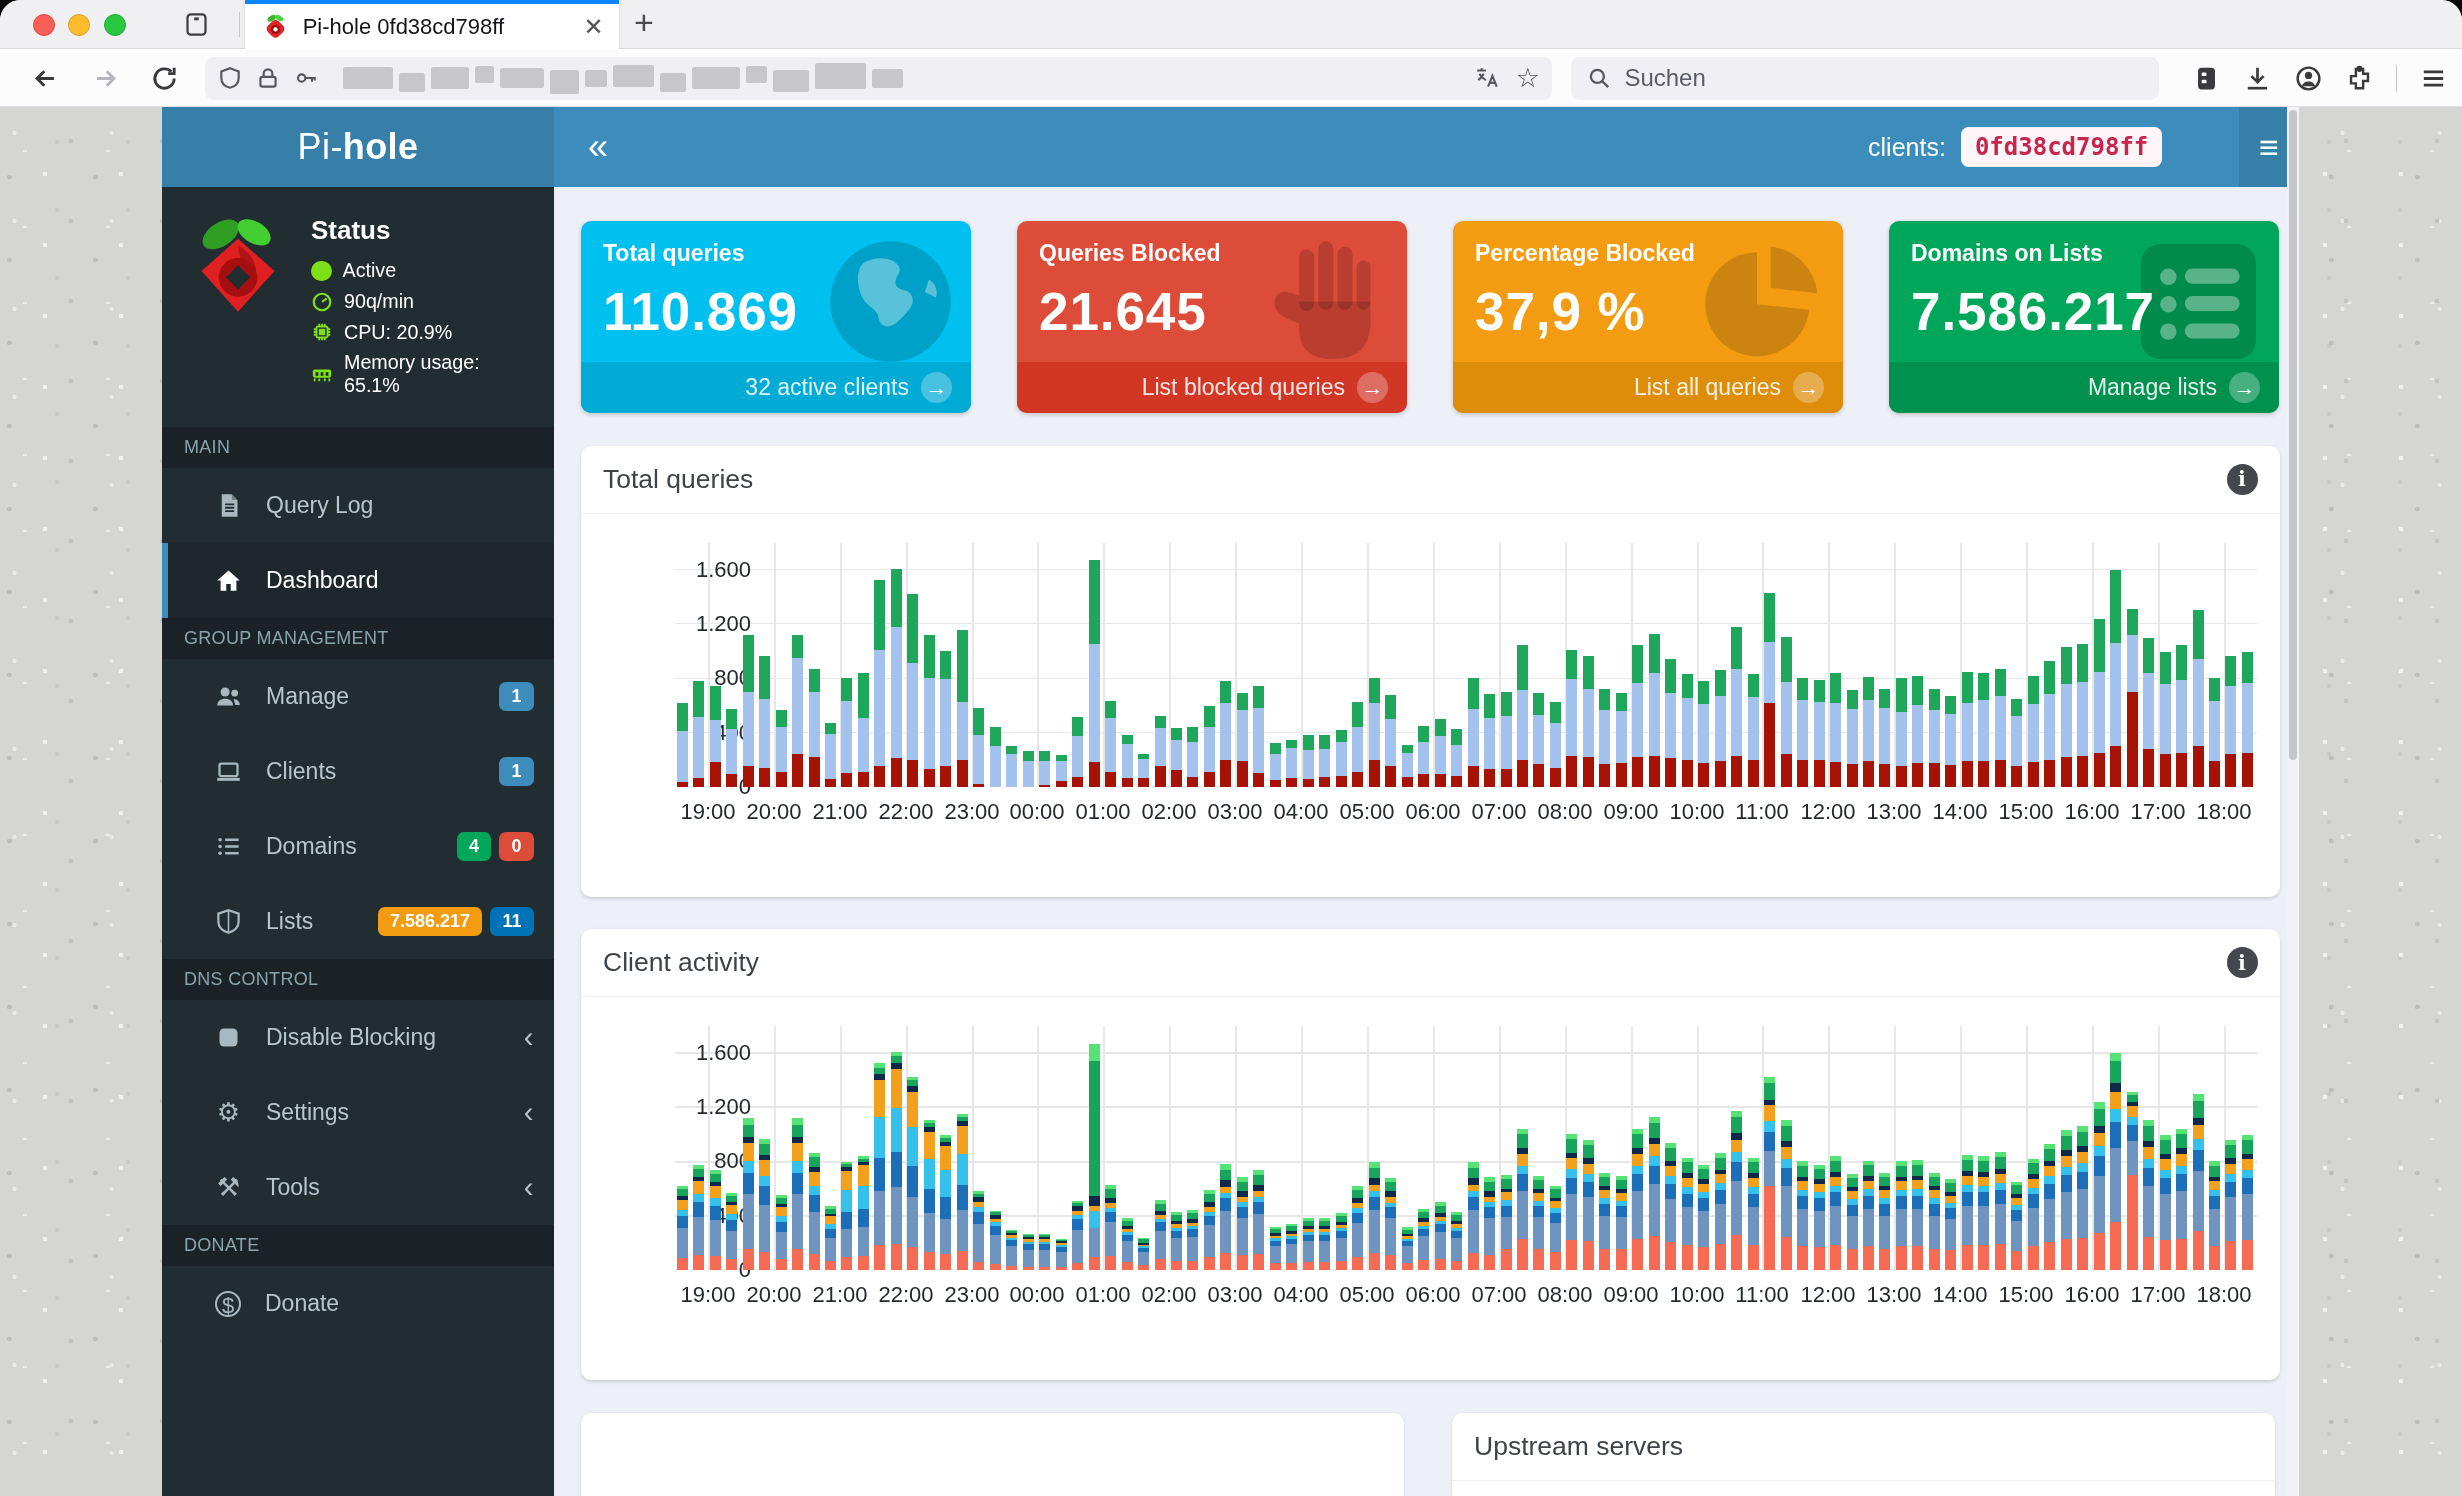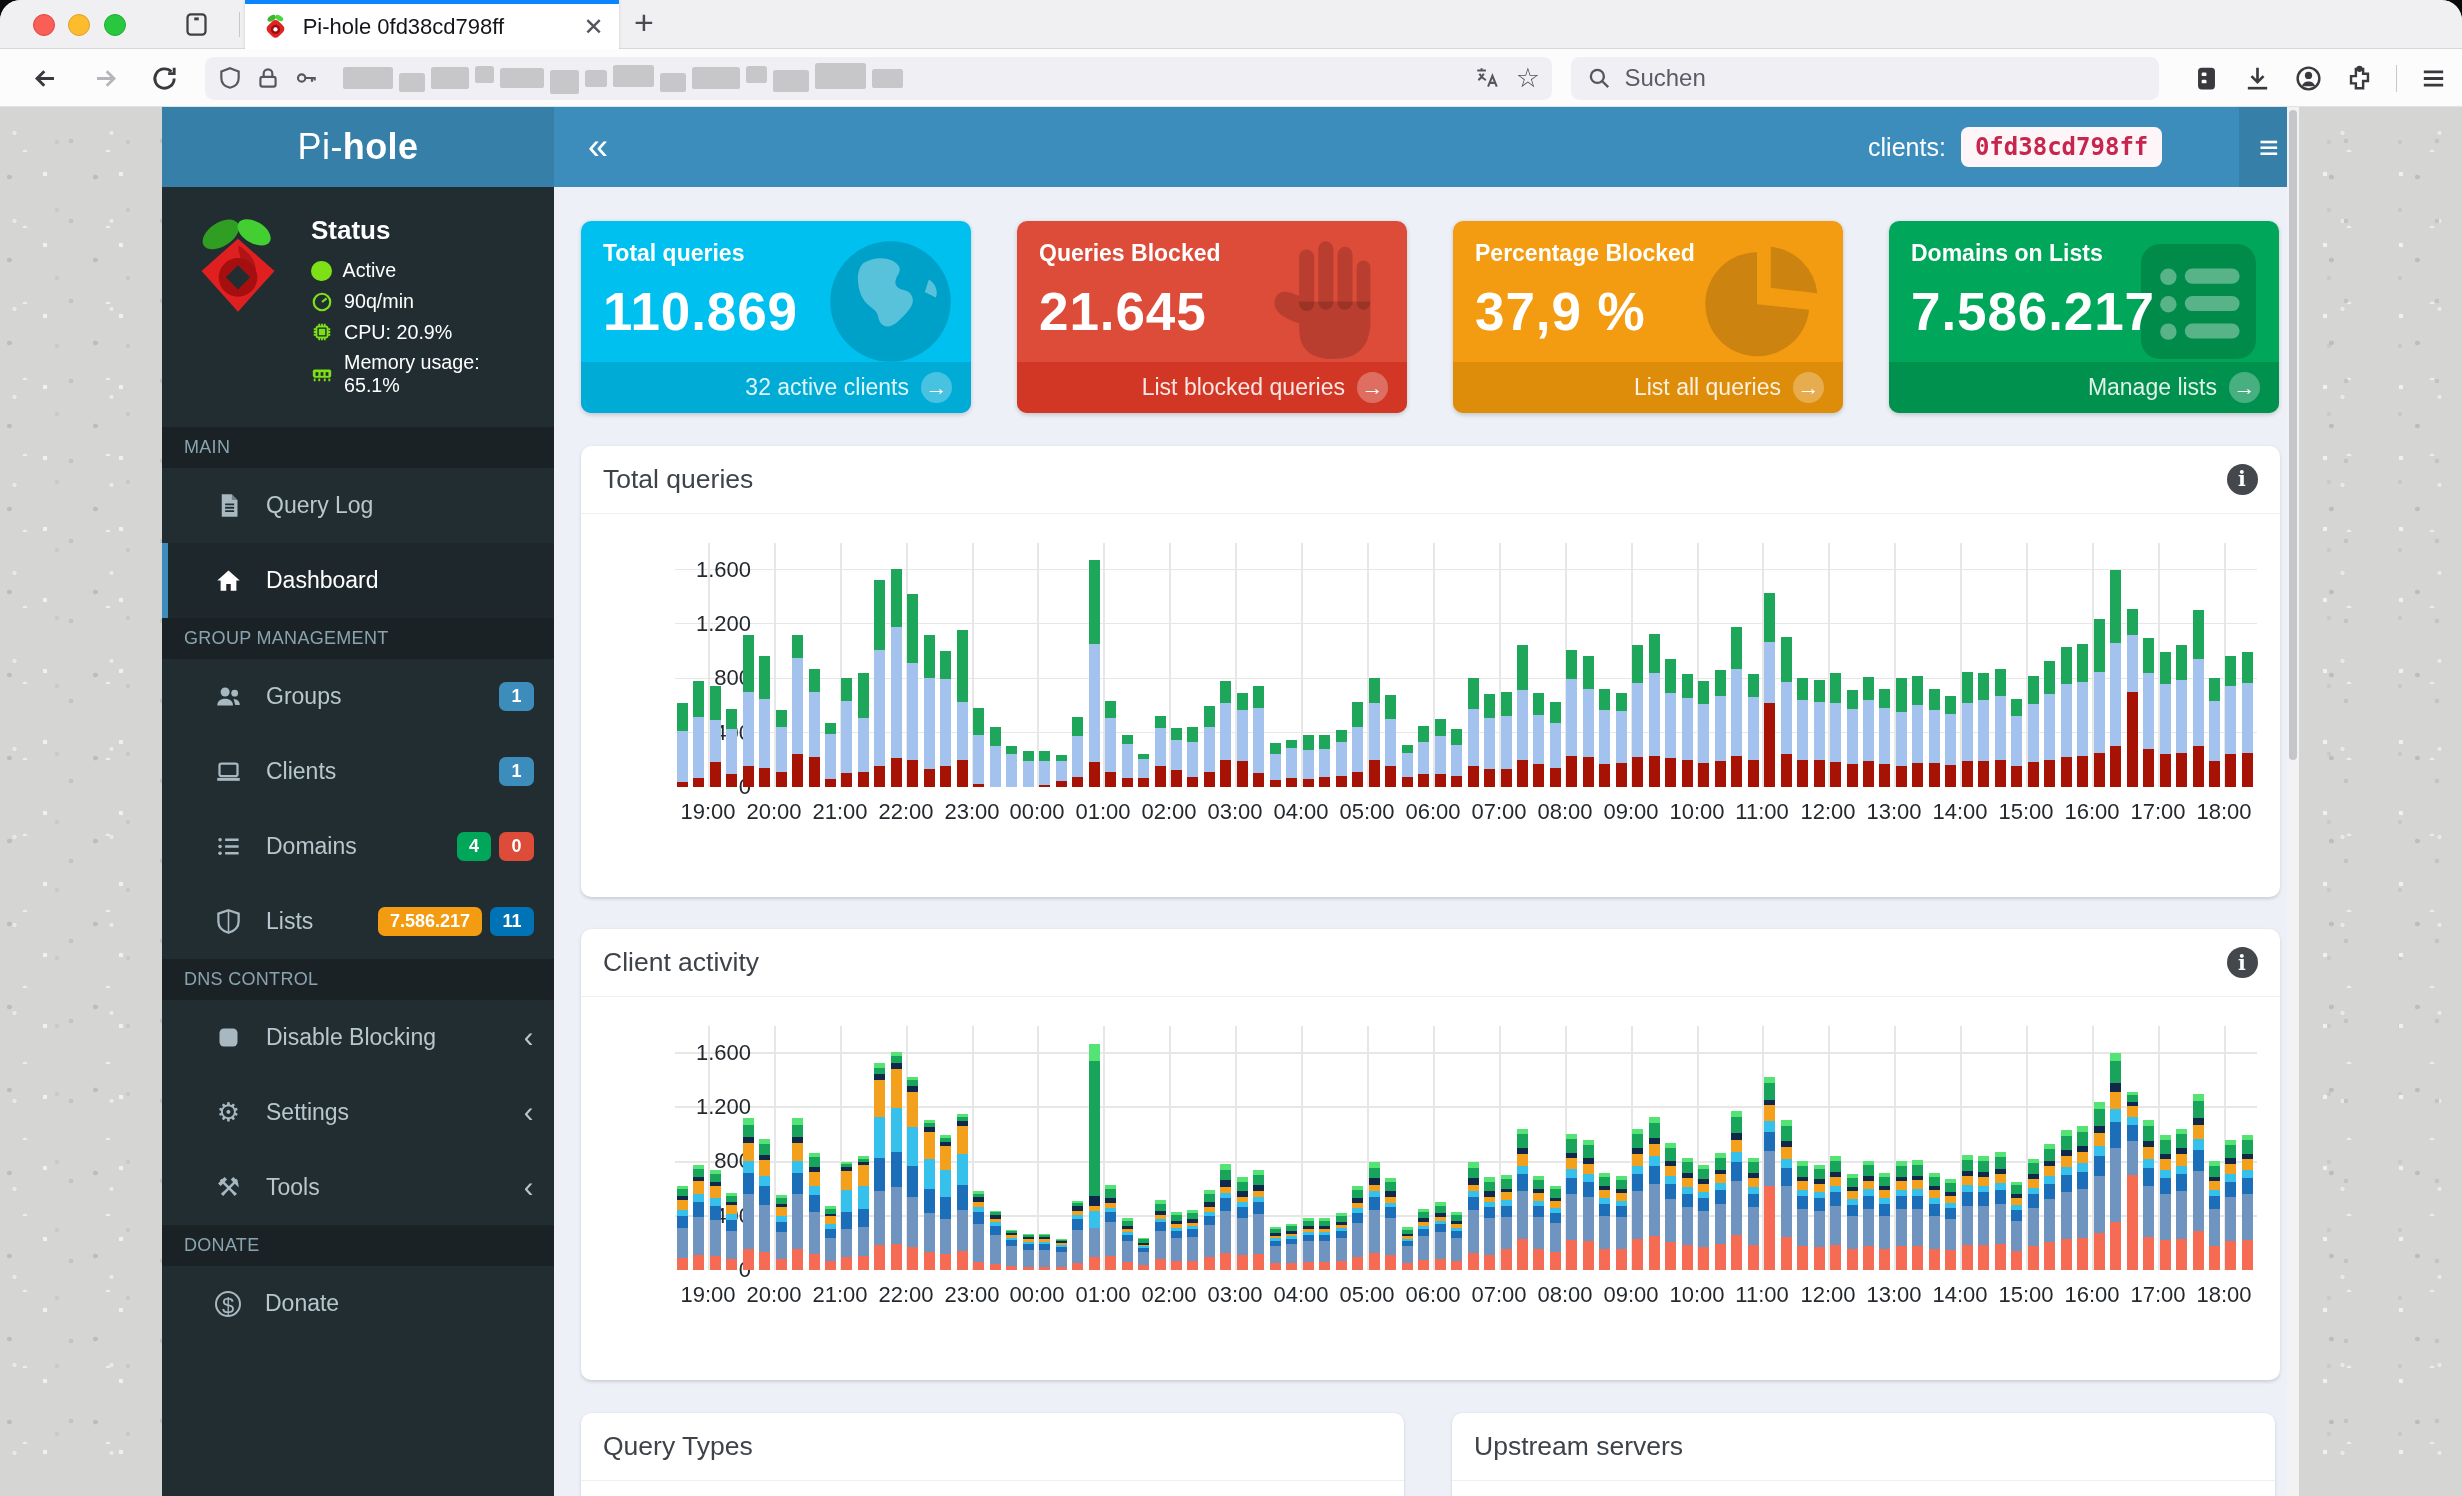--- a/index.html
+++ b/index.html
@@ -343,21 +343,21 @@
     <div class="menu-section">GROUP MANAGEMENT</div>
     <div class="menu-item">
       <span class="micon">
         <svg viewBox="0 0 24 24" fill="currentColor">
             <circle cx="9" cy="8" r="4"></circle>
             <path d="M2 20c0-4 3-6 7-6s7 2 7 6z"></path>
             <circle cx="17.5" cy="9" r="3"></circle>
             <path d="M16.5 14.3c3.2.2 5.5 2 5.5 5.2h-4"></path>
           </svg>
       </span>
-      <span>Groups</span>
+      <span>Manage</span>
       <span class="menu-badges">
           <span class="badge b-blue">1</span>
         </span>
     </div>
     <div class="menu-item">
       <span class="micon">
         <svg viewBox="0 0 24 24" fill="none" stroke="currentColor" stroke-width="2">
             <rect x="4" y="5" width="16" height="11" rx="1.5"></rect>
             <path d="M2 19h20" stroke-width="2.6"></path>
           </svg>
@@ -2066,23 +2066,20 @@
               <div class="seg" style="height: 5.4px; background: rgb(16, 41, 74);"></div>
               <div class="seg" style="height: 13.5px; background: rgb(24, 164, 90);"></div>
               <div class="seg" style="height: 5.4px; background: rgb(85, 227, 118);"></div>
             </div>
           </div>
         </div>
     </div>
 
     <div class="bottom-row">
       <div class="panel half-panel">
-        <div class="panel-header">
-          <span class="panel-title">Query Types</span>
-        </div>
         <div class="qt-legend">
           
           
         </div>
       </div>
       <div class="panel half-panel">
         <div class="panel-header">
           <span class="panel-title">Upstream servers</span>
         </div>
       </div>

